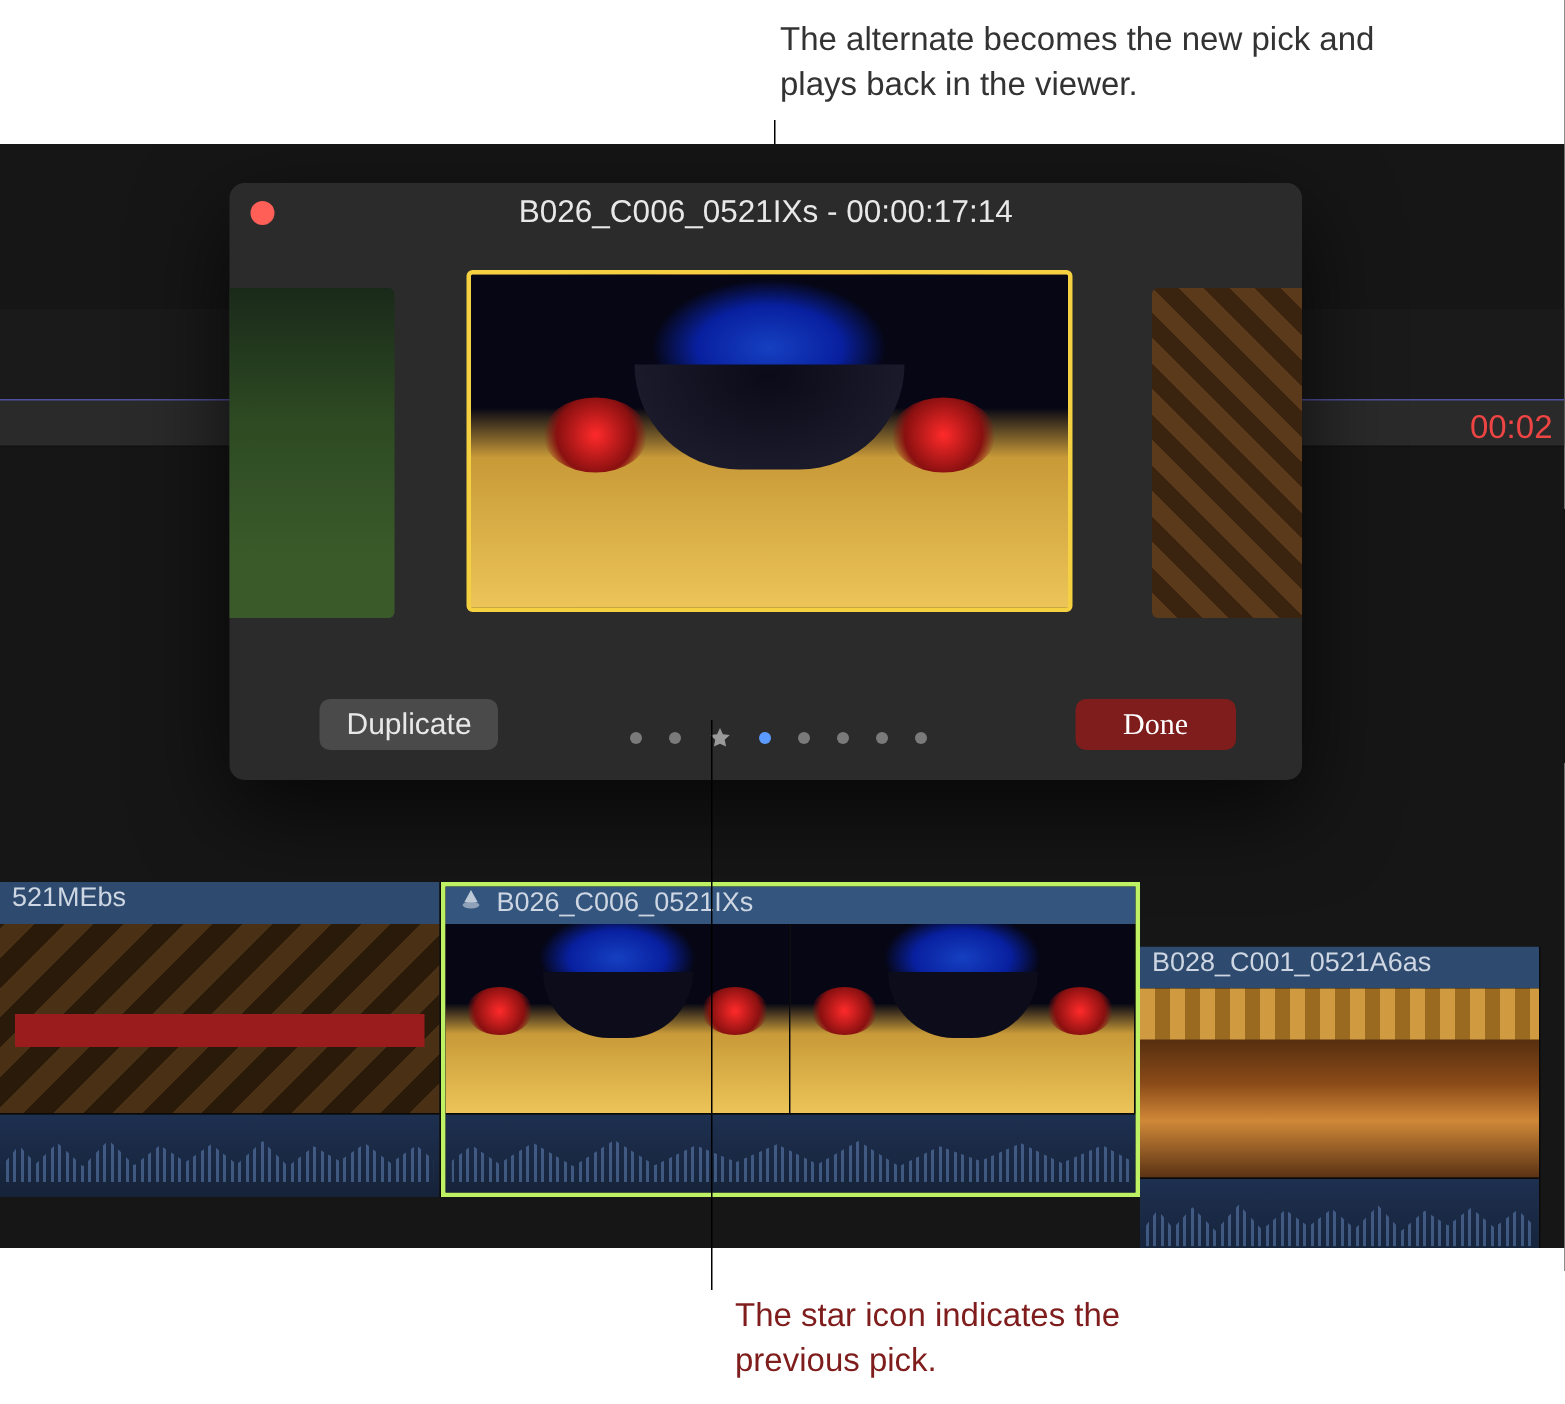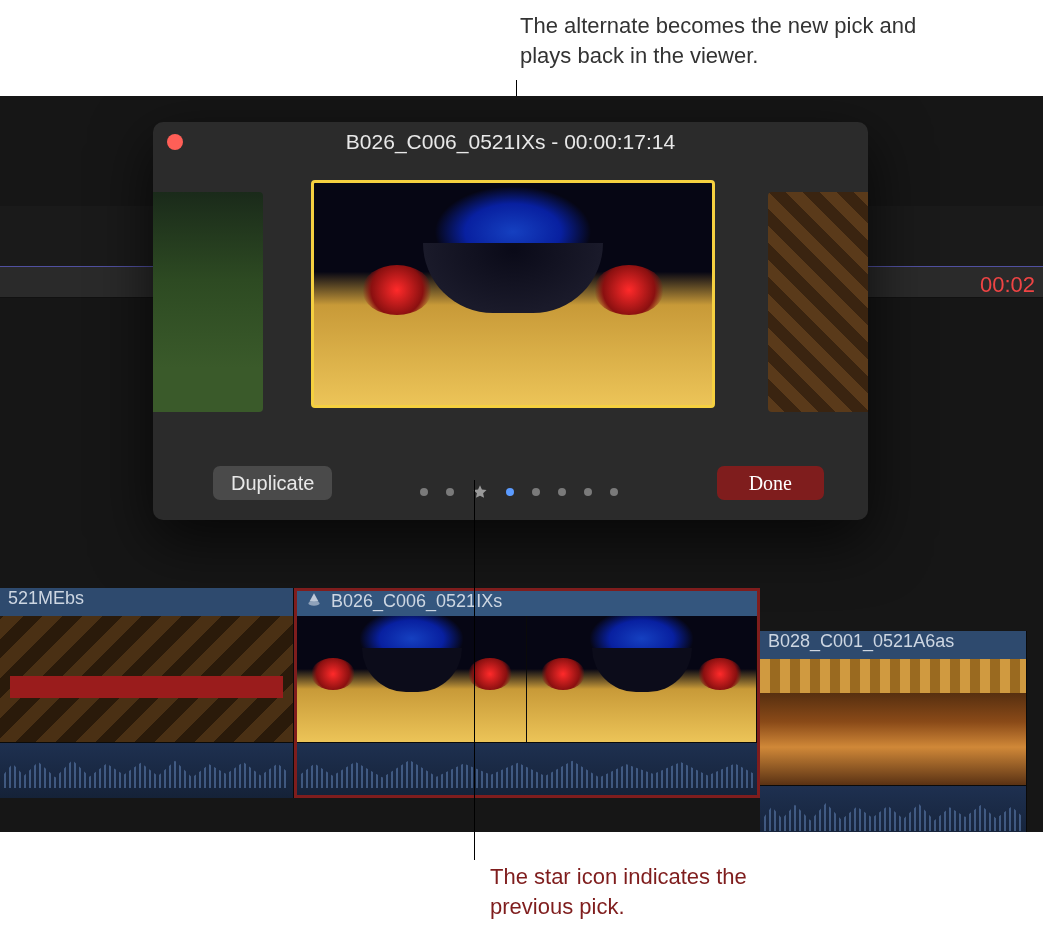--- a/index.html
+++ b/index.html
@@ -272,21 +272,21 @@
   .waveform {
     position: absolute;
     inset: 10px 4px;
     background:
       repeating-linear-gradient(90deg, rgba(120,160,220,.55) 0 2px, transparent 2px 5px);
     opacity: .75;
     clip-path: polygon(0 60%, 3% 30%, 7% 65%, 12% 25%, 18% 70%, 24% 20%, 30% 68%, 36% 30%, 42% 62%, 48% 28%, 54% 66%, 60% 22%, 66% 70%, 72% 32%, 78% 60%, 84% 26%, 90% 64%, 96% 30%, 100% 58%, 100% 100%, 0 100%);
   }
 
   .clip1 { width: 294px; }
-  .clip2 { width: 466px; border: 3px solid #7f1d1d; border-top-width: 3px; }
+  .clip2 { width: 466px; border: 3px solid #bef264; border-top-width: 3px; }
   .clip2 .clip-header { background: #34567e; height: 25px; }
   .clip3 { width: 267px; margin-top: 43px; }
 
   .aud-icon {
     width: 18px; height: 18px;
     display: inline-block;
     color: #cdd6e2;
   }
 
   

